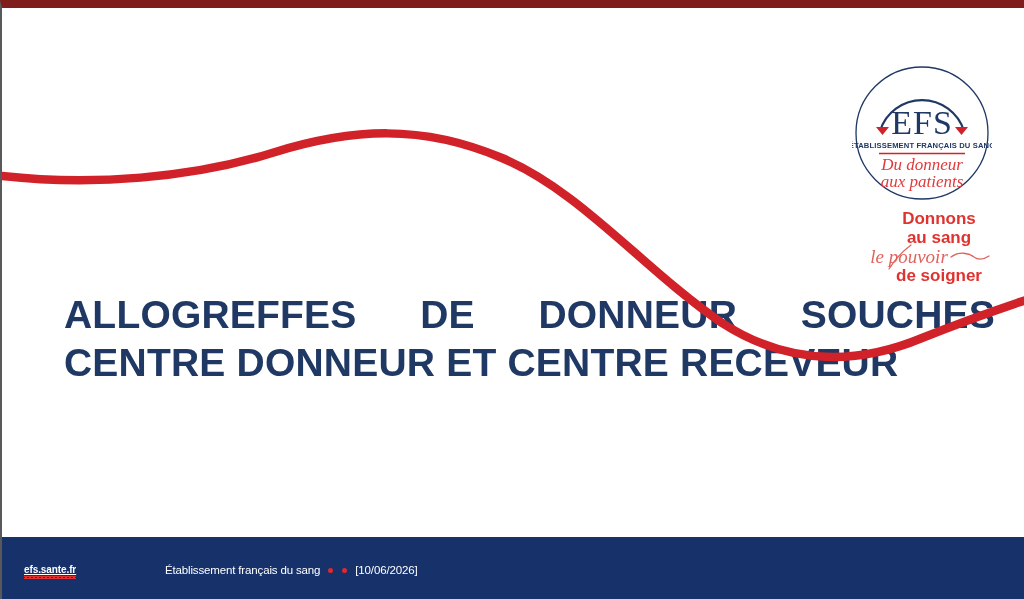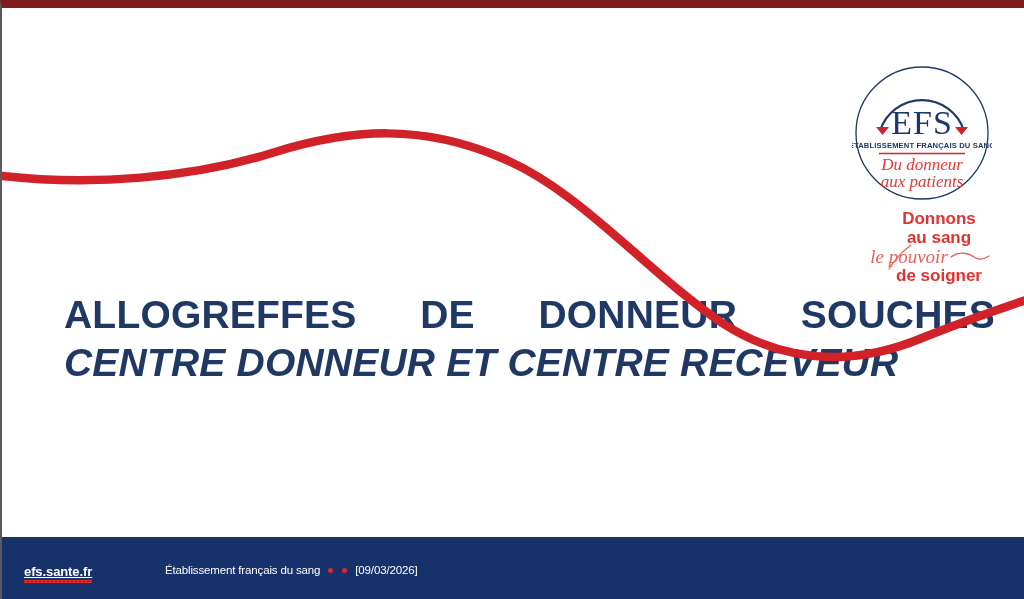--- a/index.html
+++ b/index.html
@@ -70,21 +70,20 @@
     letter-spacing: 0.2px;
     color: #1f3864;
     text-align: justify;
     text-align-last: justify;
     margin: 0;
     white-space: nowrap;
   }
   .title-line.last {
     text-align: left;
     text-align-last: left;
-    font-style: italic;
   }
   .title-line .sp {
     display: inline-block;
   }
 
   
   .footer {
     position: absolute;
     left: 0;
     right: 0;
@@ -92,21 +91,21 @@
     height: 62px;
     background: #17316b;
     z-index: 5;
     display: flex;
     align-items: center;
   }
   .footer-site {
     position: absolute;
     left: 22px;
     top: 27px;
-    font-size: 13px;
+    font-size: 10px;
     font-weight: bold;
     color: #ffffff;
     text-decoration: underline;
     letter-spacing: -0.1px;
     white-space: nowrap;
   }
   .footer-site::after {
     content: "";
     position: absolute;
     left: 0;
@@ -199,17 +198,17 @@
     <p class="title-line last">CENTRE DONNEUR ET CENTRE RECEVEUR</p>
   </div>
 
   <div class="footer">
     <a class="footer-site" href="#">efs.sante.fr</a>
 
     <div class="footer-center">
       <span>Établissement français du sang</span>
       <span class="sep-dot"></span>
       <span class="sep-dot"></span>
-      <span>[09/03/2026]</span>
+      <span>[10/06/2026]</span>
     </div>
   </div>
 
 </div>
 
 </body></html>

